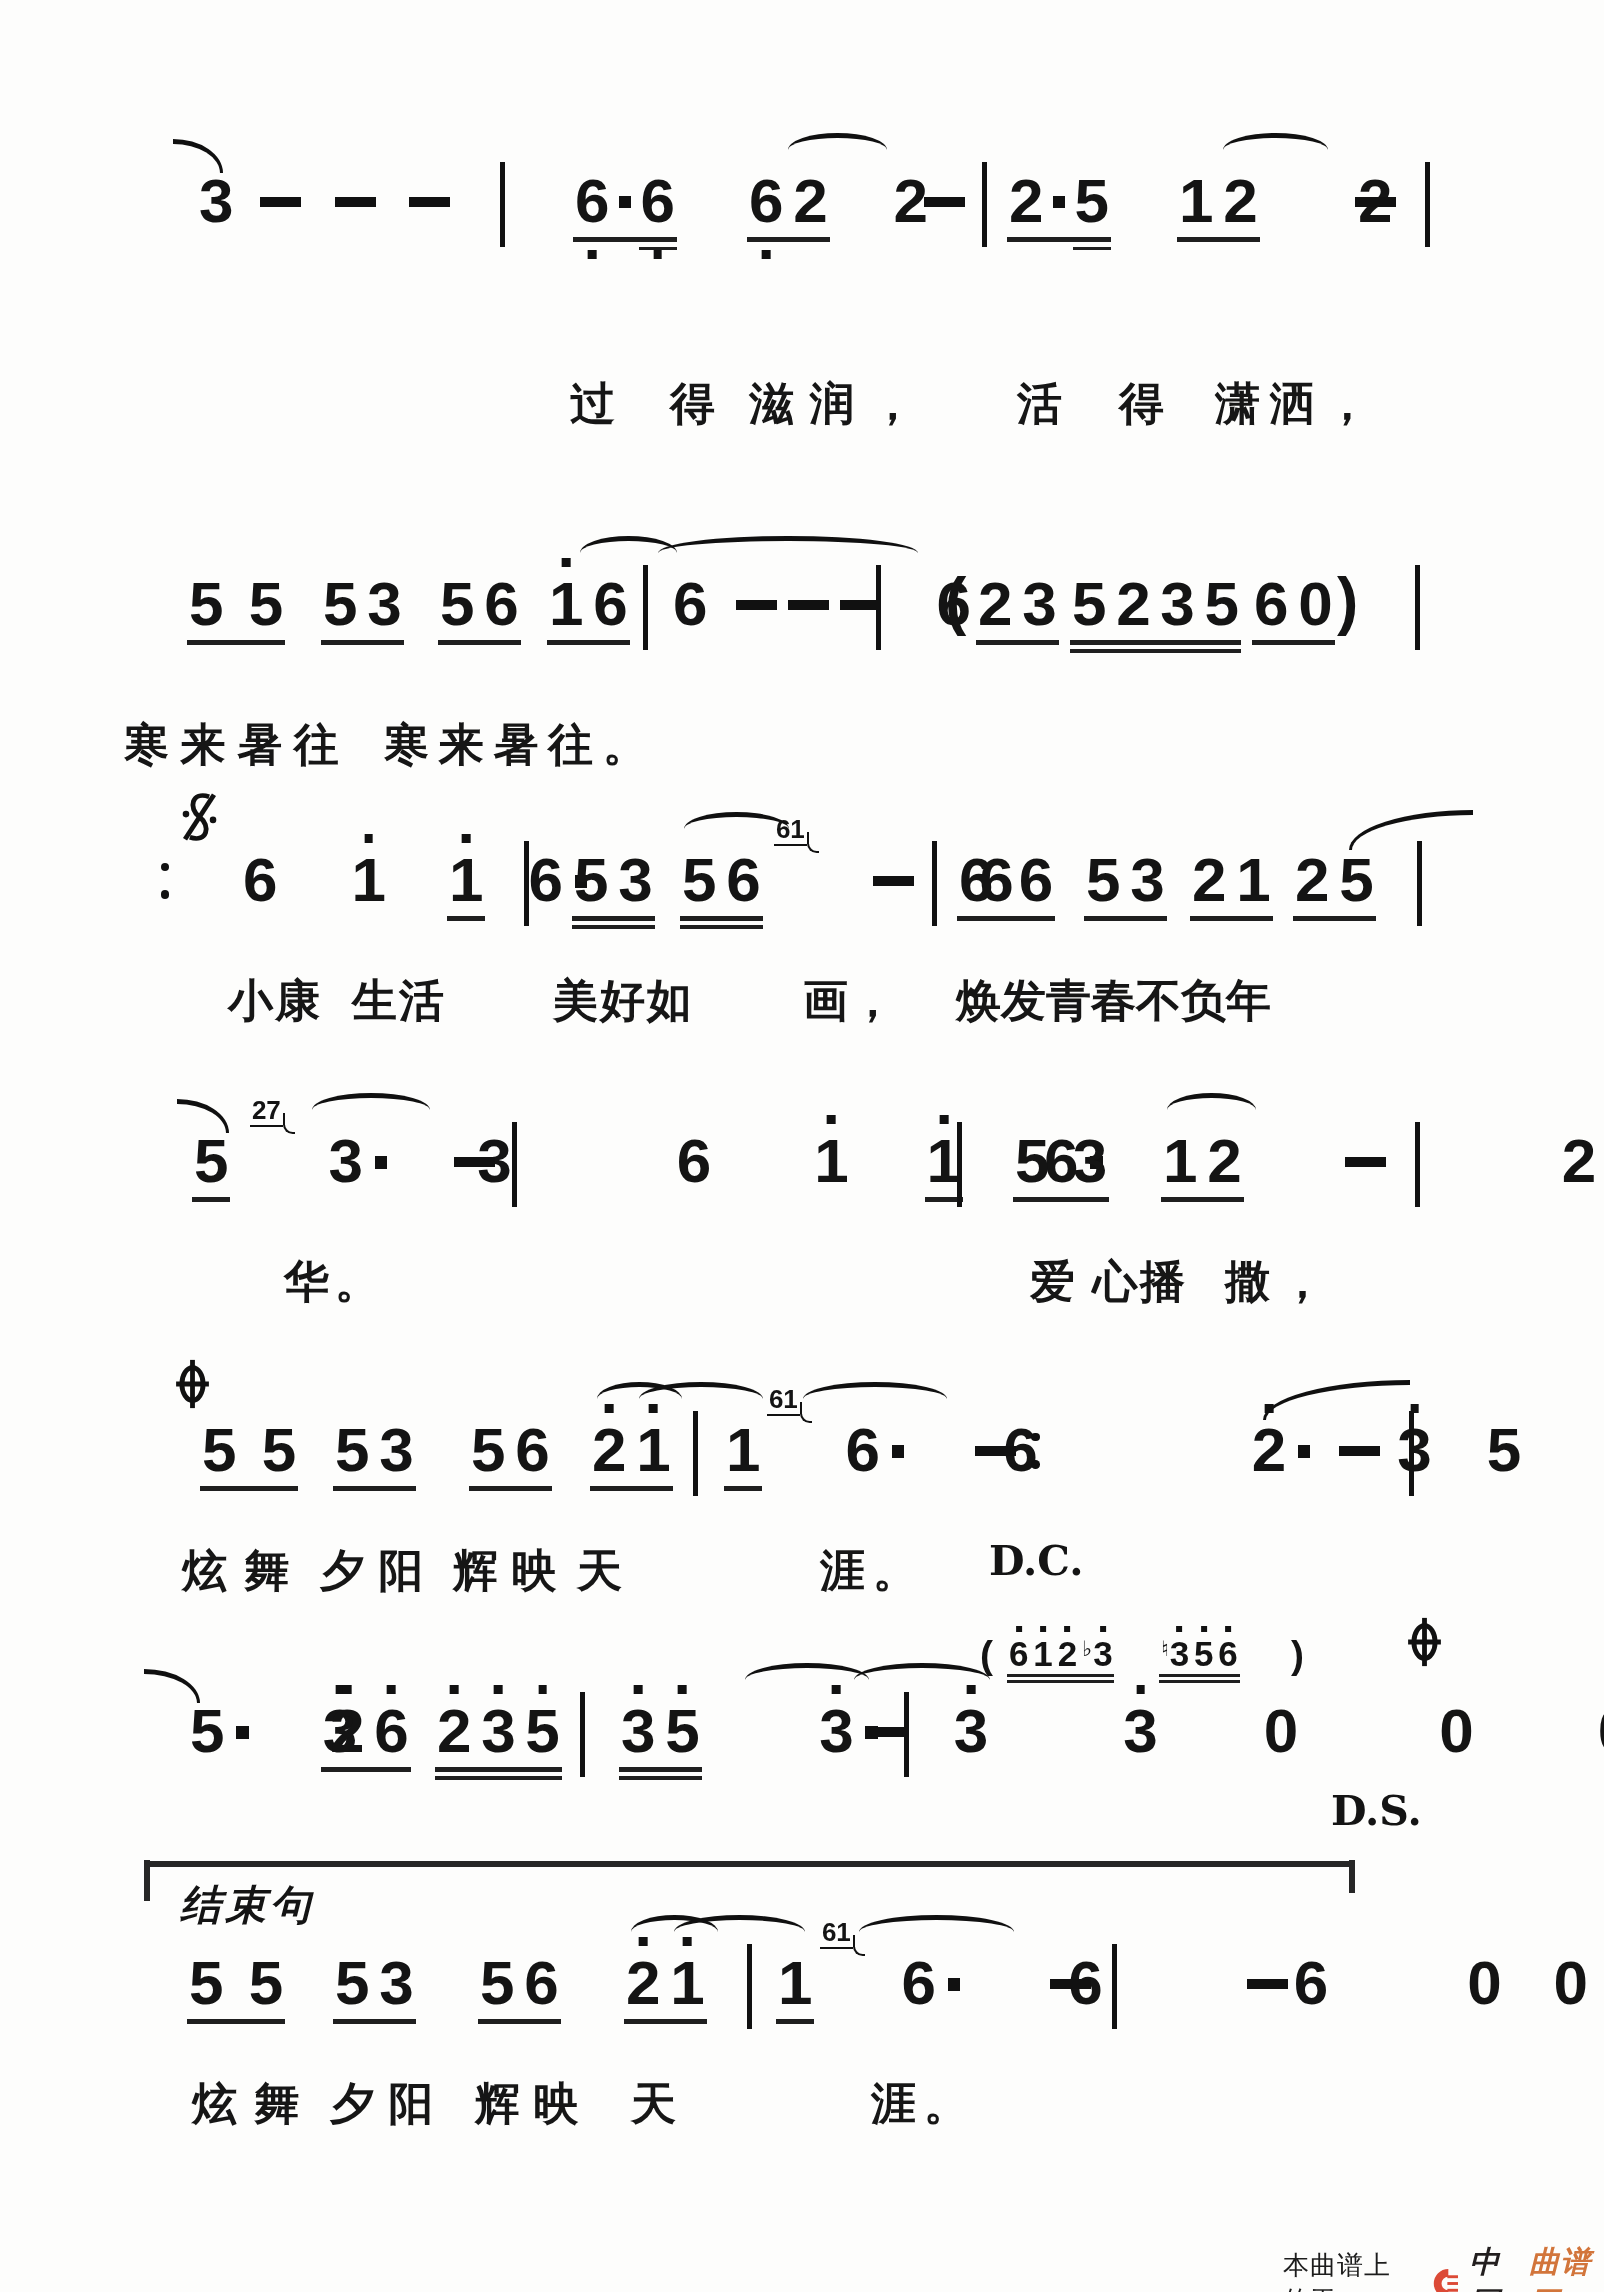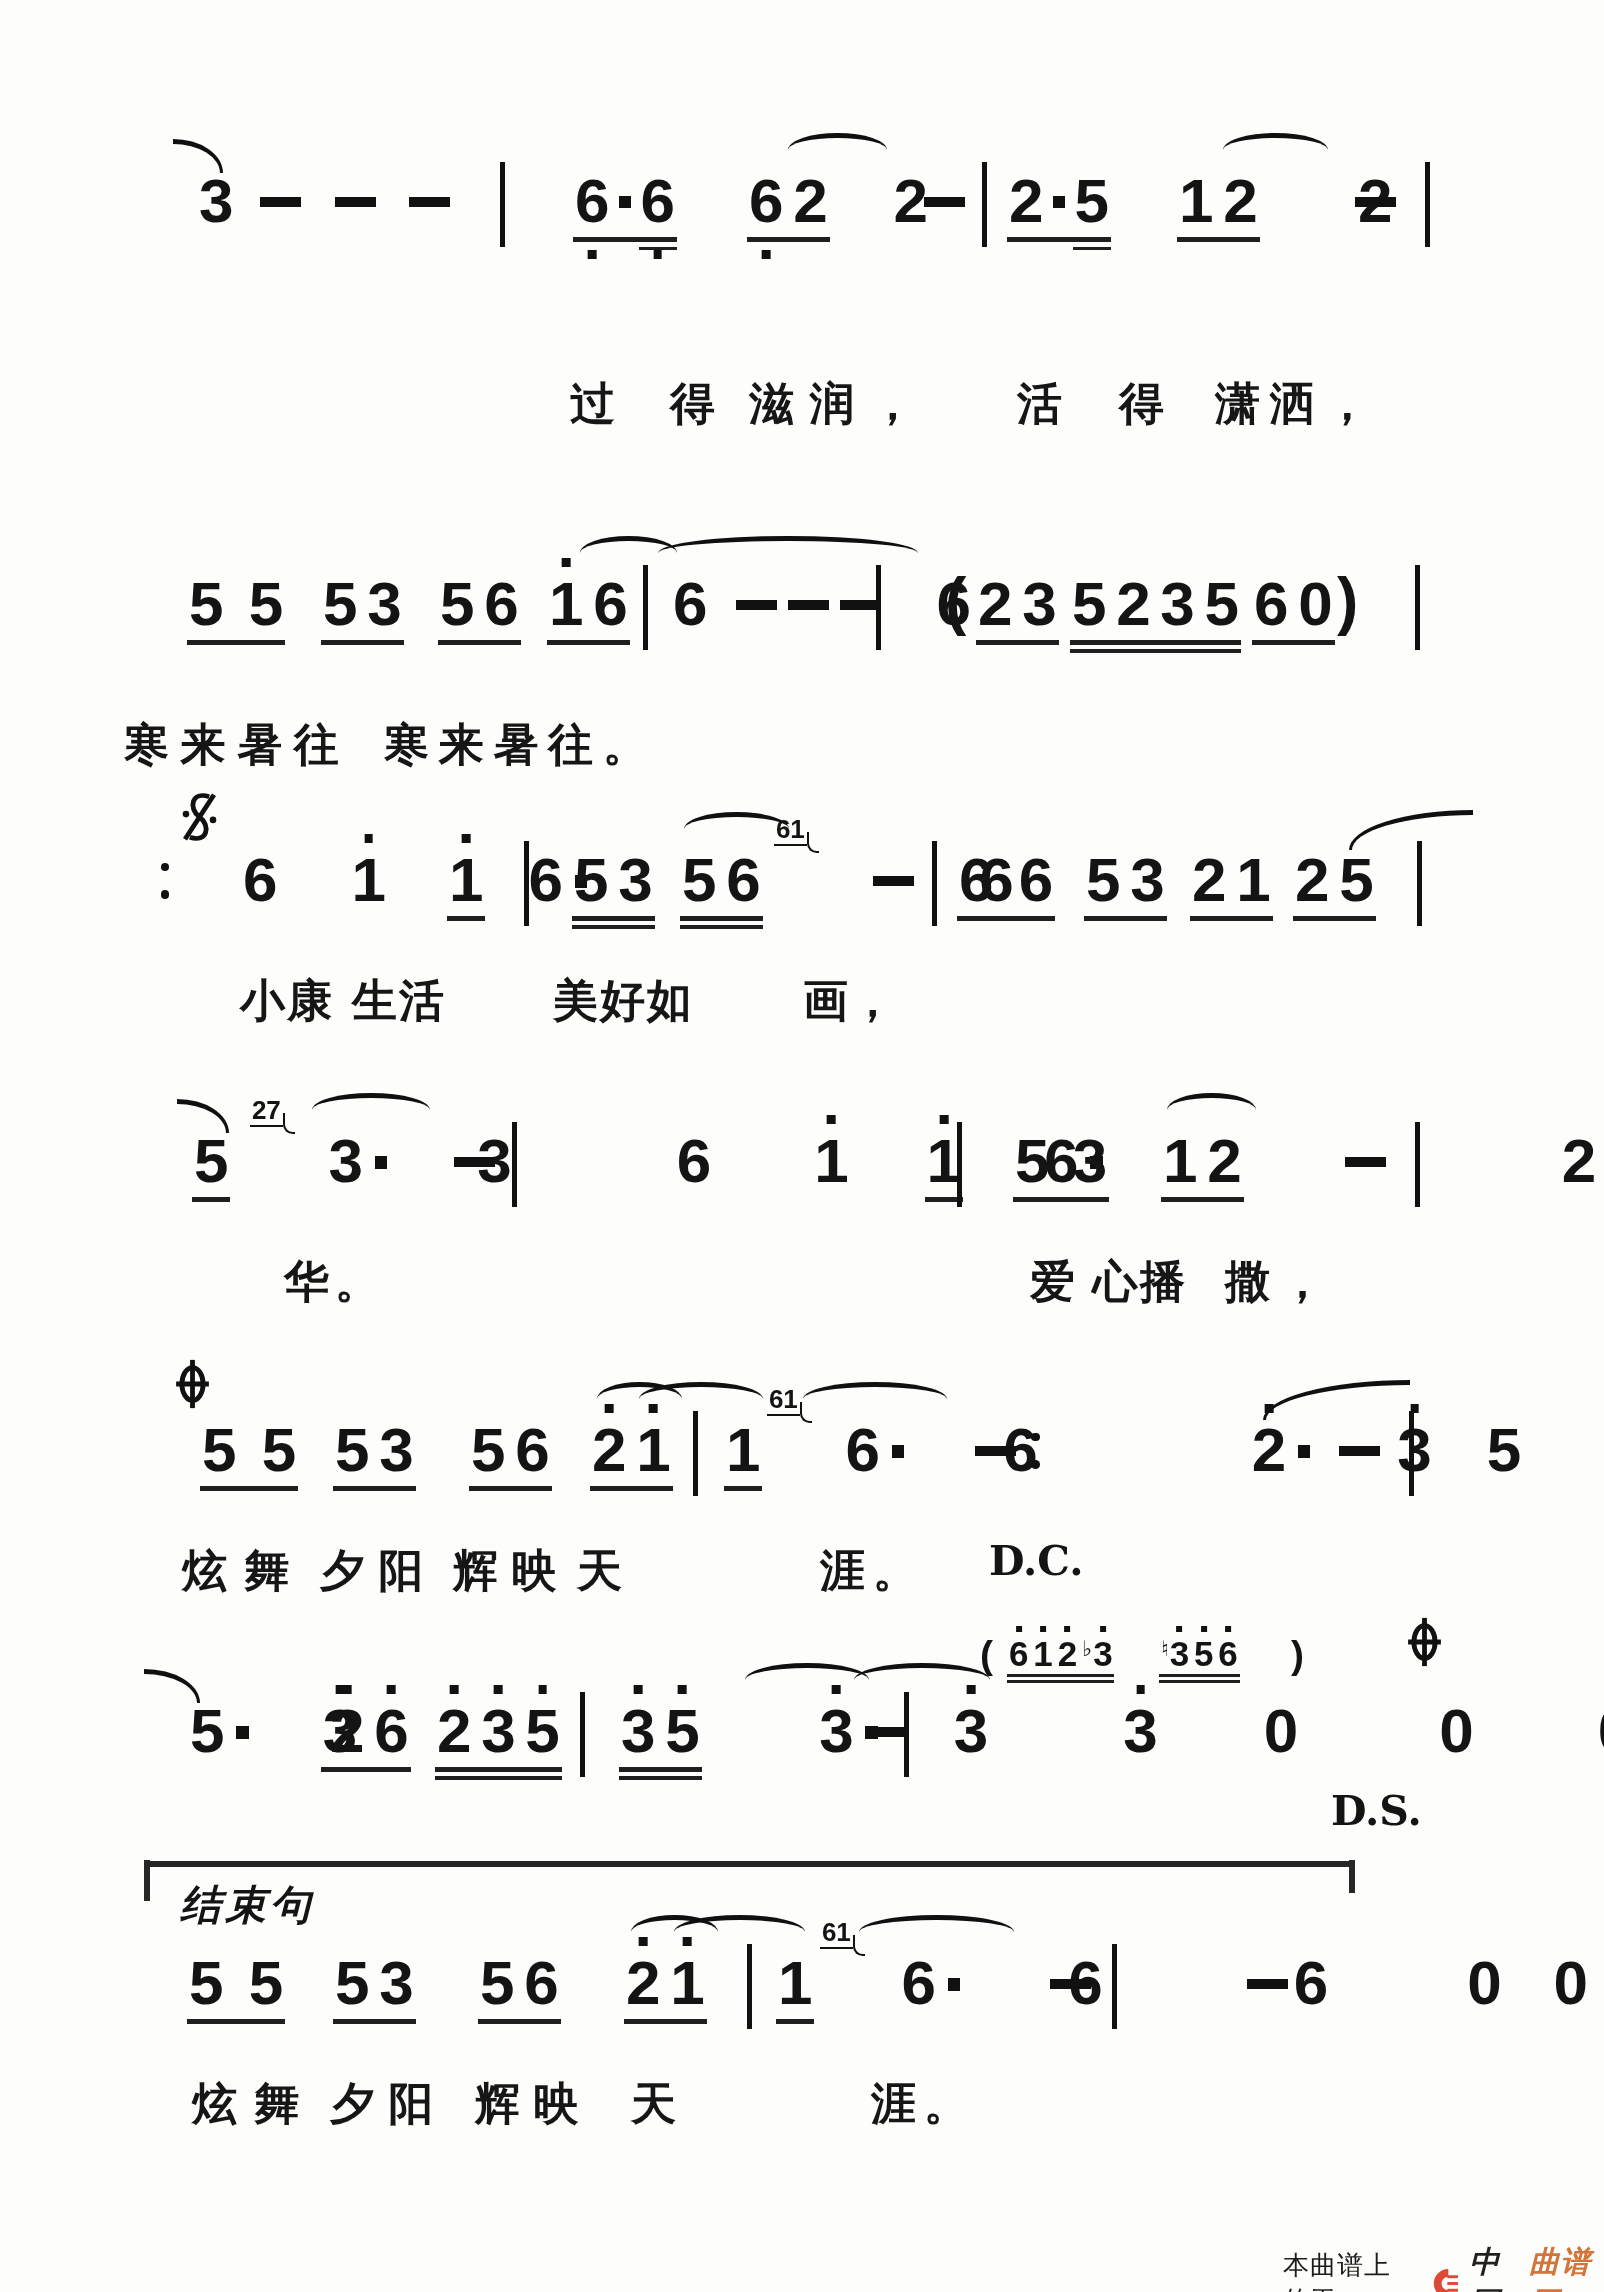--- a/index.html
+++ b/index.html
@@ -370,24 +370,25 @@
             <div class="bl b1"></div>
           </div><div class="tok bar" style="left: 1417px;"></div><div class="arc" style="left: 684px; width: 105px;"></div><div class="arc rise" style="left: 1349px; width: 121px;"></div><div class="mark segno" style="left: 180px; top: -60px;"><svg width="39" height="56" viewBox="0 0 40 58">
               <g stroke="#111" fill="none" stroke-width="5">
                 <path d="M30 8 C 12 2, 8 20, 20 29 C 32 38, 28 56, 10 50"></path>
                 <line x1="5" y1="52" x2="35" y2="6"></line>
               </g>
               <circle cx="6" cy="26" r="3.4" fill="#111"></circle>
               <circle cx="34" cy="32" r="3.4" fill="#111"></circle>
             </svg></div></div>
         <div class="lyrics">
-          <div class="lyr" style="left: 240px; letter-spacing: 1.9px; font-family: Liberation Serif, serif;">小康</div>
+          <div class="lyr" style="left: 228px; letter-spacing: 1.9px; font-family: Liberation Serif, serif;">小康</div>
           <div class="lyr" style="left: 352px; letter-spacing: 1.9px;">生活</div>
           <div class="lyr" style="left: 553px; letter-spacing: 1.9px;">美好如</div>
           <div class="lyr" style="left: 803px; letter-spacing: 1.9px;">画，</div>
+          <div class="lyr" style="left: 956px; letter-spacing: 0px;">焕发青春不负年</div>
         </div>
       </div>
       <div class="system">
         <div class="musicrow"><div class="note tok" style="left: 194px;">
             <div class="nstack">
               <div class="dg">5</div>
               <div class="bl b1"></div>
             </div>
           </div><div class="tok grace" style="left: 250px;">27</div><div class="note tok" style="left: 294px;">
             <div class="nstack">

